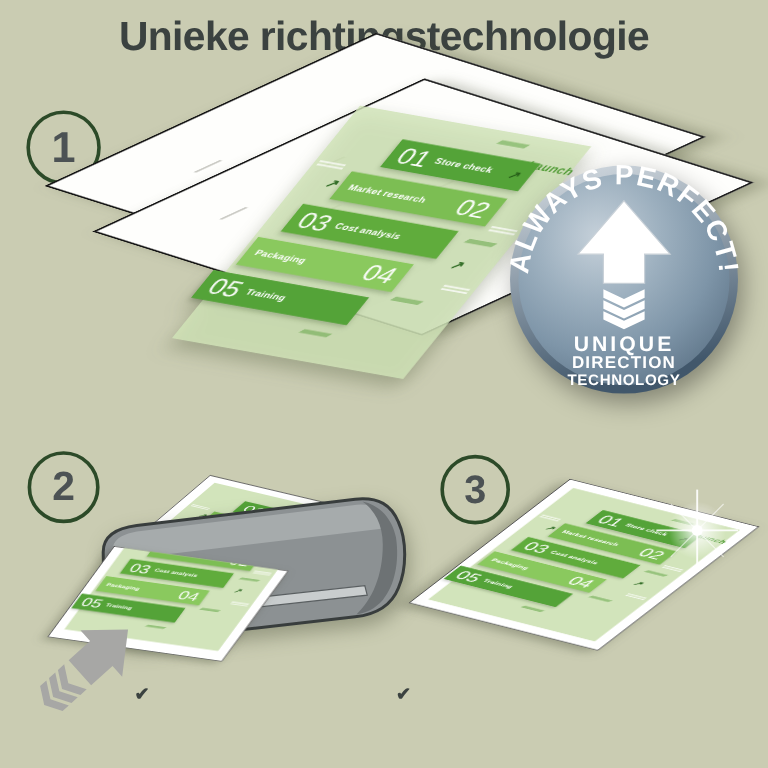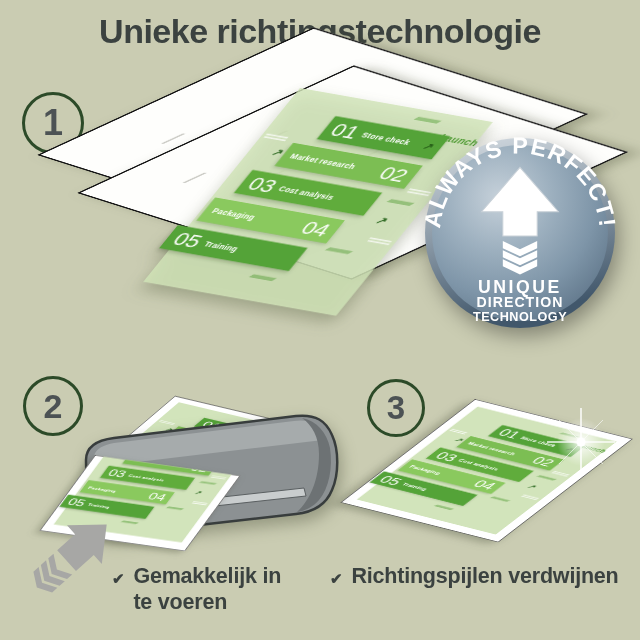--- a/index.html
+++ b/index.html
@@ -336,24 +336,23 @@
       <line x1="2" y1="36" x2="70" y2="36" stroke="#ffffff" stroke-width="1.6" opacity="0.9"></line>
       <line x1="14" y1="14" x2="58" y2="58" stroke="#ffffff" stroke-width="1" opacity="0.6"></line>
       <line x1="58" y1="14" x2="14" y2="58" stroke="#ffffff" stroke-width="1" opacity="0.6"></line>
       <circle cx="36" cy="36" r="4.5" fill="#ffffff"></circle>
     </svg>
   </div>
 
   <div class="caption cap1">
     <span class="chk">✔</span>
     <span>
-      <span>Gemakkelijk in</span><br>
-      <span>te voeren</span>
+      <br>
     </span>
   </div>
   <div class="caption cap2">
     <span class="chk">✔</span>
     <span>
-      <span>Richtingspijlen verdwijnen</span><br>
+      <br>
     </span>
   </div>
 
 </div>
 
 </body></html>

